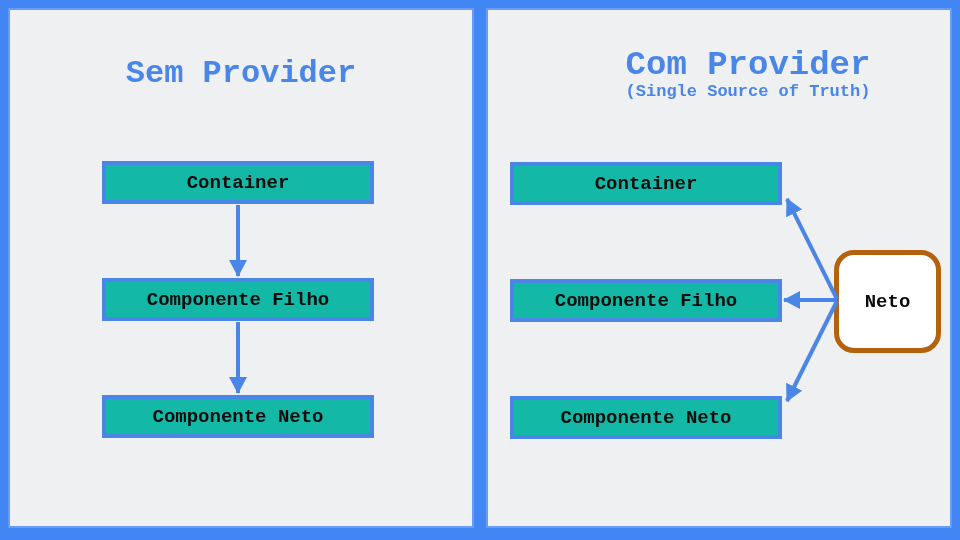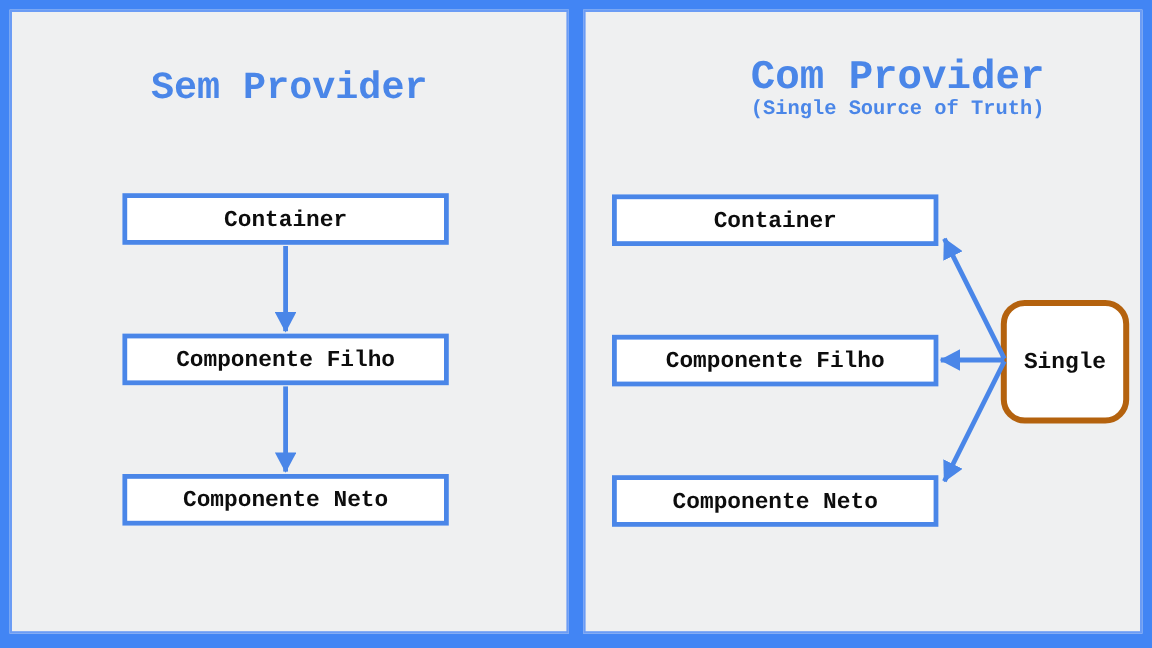--- a/index.html
+++ b/index.html
@@ -57,21 +57,21 @@
     font-size: 17px;
     line-height: 20px;
     color: #4a86e8;
     transform: translateX(28px);
   }
 
   .node {
     position: absolute;
     width: 272px;
     height: 43px;
-    background: #ffffff;
+    background: #14b8a6;
     border: 4px solid #4a86e8;
     box-sizing: border-box;
     display: flex;
     align-items: center;
     justify-content: center;
     font-weight: bold;
     font-size: 19px;
     color: #0d0d0d;
   }
   .l-container { left: 102px; top: 161px; }
@@ -122,21 +122,21 @@
   <div class="subtitle-right">(Single Source of Truth)</div>
 
   <div class="node l-container">Container</div>
   <div class="node l-filho">Componente Filho</div>
   <div class="node l-neto">Componente Neto</div>
 
   <div class="node r-container">Container</div>
   <div class="node r-filho">Componente Filho</div>
   <div class="node r-neto">Componente Neto</div>
 
-  <div class="store">Single</div>
+  <div class="store">Neto</div>
 
   <svg class="arrows" viewBox="0 0 960 540" xmlns="http://www.w3.org/2000/svg">
     <defs>
       <marker id="arrowhead" markerWidth="18" markerHeight="18" refX="16" refY="9" orient="auto" markerUnits="userSpaceOnUse">
         <path d="M0,0 L17,9 L0,18 Z" fill="#4a86e8"></path>
       </marker>
     </defs>
 
     <line x1="238" y1="205" x2="238" y2="276" stroke="#4a86e8" stroke-width="4" marker-end="url(#arrowhead)"></line>
     <line x1="238" y1="322" x2="238" y2="393" stroke="#4a86e8" stroke-width="4" marker-end="url(#arrowhead)"></line>

